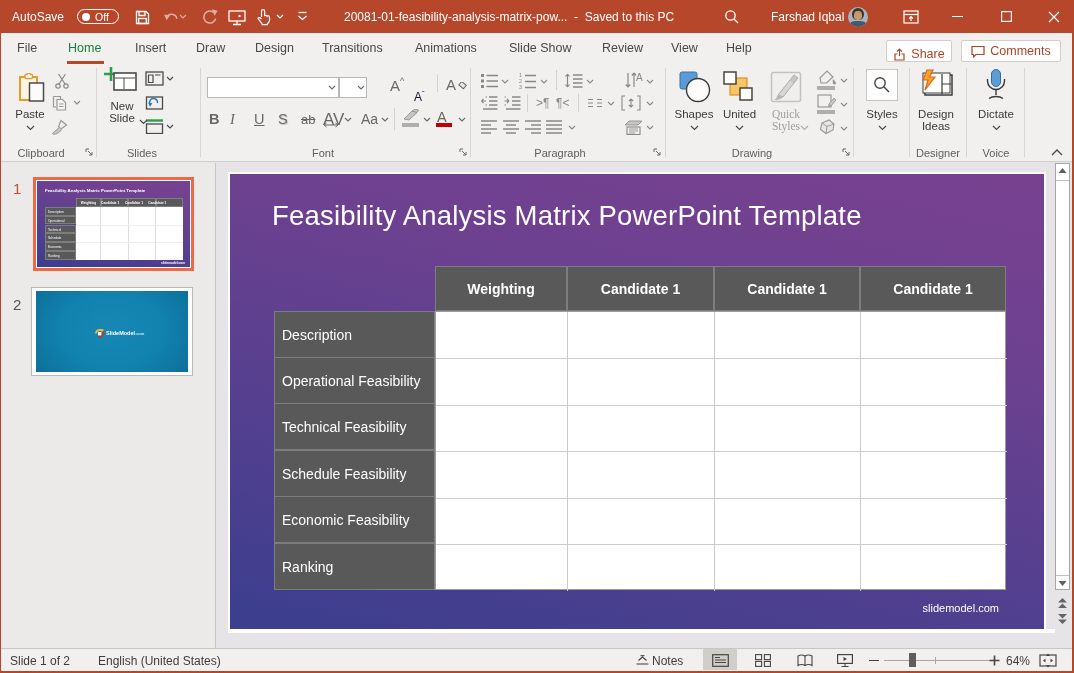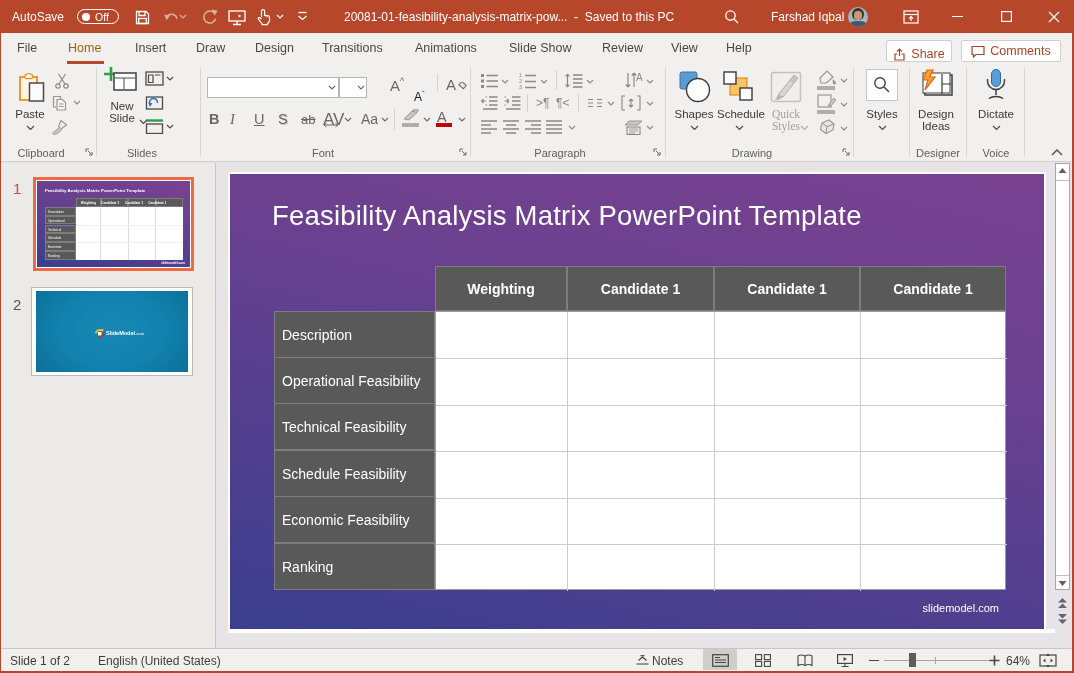--- a/index.html
+++ b/index.html
@@ -109,21 +109,21 @@
 <div class="tbtxt" style="left:771px; top:10px;">Farshad Iqbal</div>
 
 <div class="abs" style="left:848px; top:7px; width:20px; height:20px; border-radius:50%; overflow:hidden; background:#a8b5bd;">
   <div class="abs" style="left:4px; top:1px; width:12px; height:12px; border-radius:50% 50% 45% 45%; background:#3e3429;"></div>
   <div class="abs" style="left:6px; top:4px; width:8px; height:8.5px; border-radius:45%; background:#c59a72;"></div>
   <div class="abs" style="left:2px; top:13.5px; width:16px; height:7px; border-radius:40% 40% 0 0; background:#44586e;"></div>
 </div>
 
 <div id="menubar"></div>
 <div class="menu-item" style="left:17px;">File</div>
-<div class="menu-item" style="left:68px; color:#a16207;">Home</div>
+<div class="menu-item" style="left:68px; color:#15803d;">Home</div>
 <div class="abs" style="left:67px; top:61px; width:37px; height:2.5px; background:#b7472a;"></div>
 <div class="menu-item" style="left:135px;">Insert</div>
 <div class="menu-item" style="left:196px;">Draw</div>
 <div class="menu-item" style="left:255px;">Design</div>
 <div class="menu-item" style="left:322px;">Transitions</div>
 <div class="menu-item" style="left:415px;">Animations</div>
 <div class="menu-item" style="left:509px;">Slide Show</div>
 <div class="menu-item" style="left:602px;">Review</div>
 <div class="menu-item" style="left:671px;">View</div>
 <div class="menu-item" style="left:726px;">Help</div>
@@ -391,21 +391,21 @@
   <path d="M24 6 V26 M24 16 H33" stroke="#3a3a3a" stroke-width="1.2"></path>
   <path d="M9 2 L15 2 L11.5 9 L17 9 L7 22 L10 12 L5 12 Z" fill="#f7a428" stroke="#e2621b" stroke-width="1.2"></path>
 </svg>
 
 <svg class="abs" style="left:983px; top:68px;" width="26" height="34" viewBox="0 0 26 34">
   <rect x="8.5" y="1.5" width="9" height="17" rx="4.5" fill="#5d9dd5" stroke="#2e6da4" stroke-width="1"></rect>
   <path d="M4.5 11 V13 A8.5 8.5 0 0 0 21.5 13 V11" fill="none" stroke="#3a3a3a" stroke-width="1.4"></path>
   <path d="M13 21.5 V27 M6 30.5 C8 29 11 28.5 13 28.5 C15 28.5 18 29 20 30.5" fill="none" stroke="#3a3a3a" stroke-width="1.4"></path>
 </svg>
 <div class="biglabel" style="left:674px; top:108px; width:40px;">Shapes</div>
-<div class="biglabel" style="left:717px; top:108px; width:45px;">Schedule</div>
+<div class="biglabel" style="left:717px; top:108px; width:45px;">United</div>
 <div class="biglabel dis" style="left:766px; top:108px; width:40px;font-family:Liberation Serif, serif;">Quick<br>Styles</div>
 <div class="biglabel" style="left:862px; top:108px; width:40px;">Styles</div>
 <div class="biglabel" style="left:916px; top:108px; width:40px;">Design<br>Ideas</div>
 <div class="biglabel" style="left:976px; top:108px; width:40px;">Dictate</div>
 
 <svg class="abs" style="left:26px; top:125px;" width="9" height="6" viewBox="0 0 9 6">
     <path d="M1 1 L4.5 4.5 L8 1" fill="none" stroke="#4a4a4a" stroke-width="1.2"></path>
   </svg>
 <svg class="abs" style="left:139px; top:119px;" width="9" height="6" viewBox="0 0 9 6">
     <path d="M1 1 L4.5 4.5 L8 1" fill="none" stroke="#4a4a4a" stroke-width="1.2"></path>

